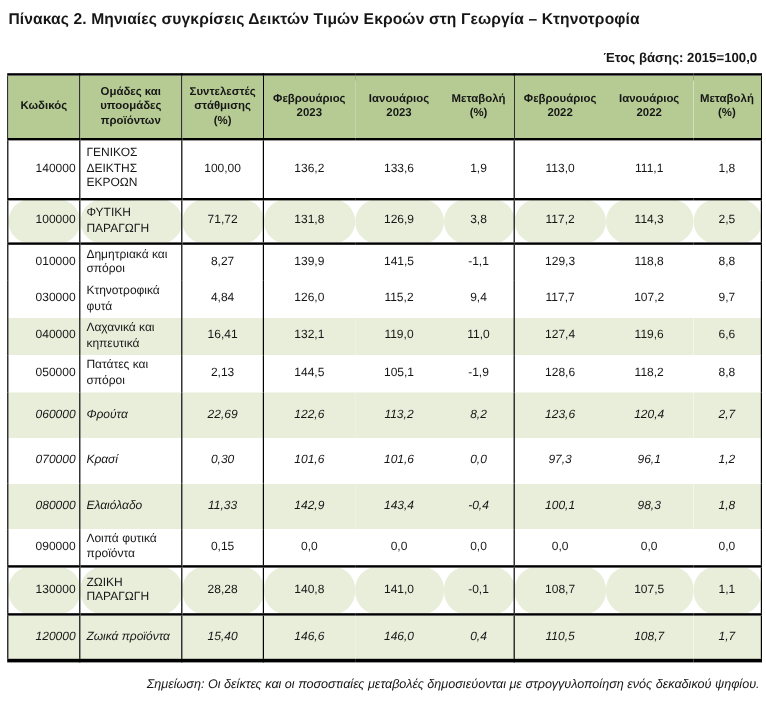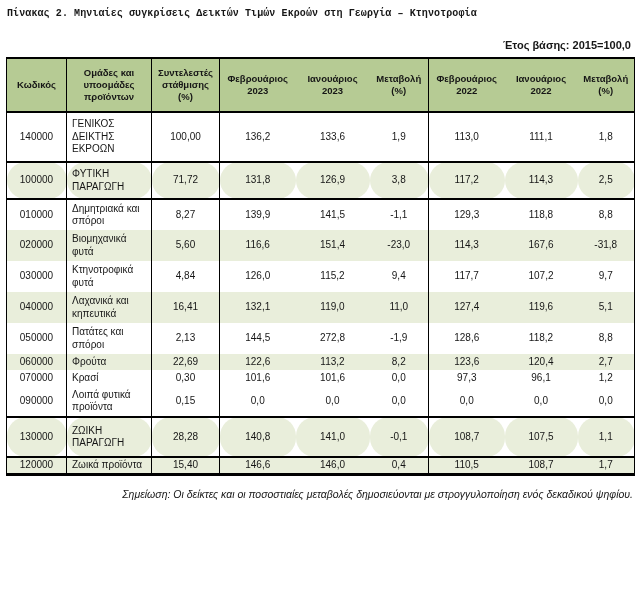--- a/index.html
+++ b/index.html
@@ -9,25 +9,24 @@
     color: #161616;
   }
   body {
     width: 638px;
     height: 589px;
     box-sizing: border-box;
     padding: 6px 5px 0 6px;
     overflow: hidden;
   }
   .page-title {
-    font-size: 10px;
+    font-size: 13px;
     font-weight: bold;
     letter-spacing: 0.1px;
     margin: 2px 0 0 1px;
-    font-family: Liberation Mono, monospace;
   }
   .base-year {
     font-size: 11px;
     font-weight: bold;
     text-align: right;
     margin: 20px 2px 6px 0;
   }
   table.idx {
     border-collapse: collapse;
     table-layout: fixed;
@@ -57,30 +56,30 @@
     position: absolute;
     top: 0; left: -1px;
     width: 1px; height: 4px;
     background: #000;
   }
   .vb { border-right: 1px solid #000; }
   .idx td {
     font-size: 10px;
     line-height: 12.5px;
   }
-  td.code { text-align: center; margin-top: 16px; }
+  td.code { text-align: right; margin-top: 16px; }
   td.name { text-align: left; padding-left: 5px; padding-right: 4px; }
   td.num  { text-align: center; }
   tr.stripe td { background: #e9eedb; }
   tr.section td { border-top: 2px solid #000; border-bottom: 2px solid #000; border-radius: 19px; }
   tr.h50 { height: 50px; }
   tr.h40 { height: 40px; }
   tr.h37 { height: 37px; }
   tr.h31 { height: 31px; padding-left: 45px; }
-  tr.h27 { height: 16px; }
+  tr.h27 { height: 38px; font-style: italic; }
   .footnote {
     font-size: 10.5px;
     font-style: italic;
     text-align: right;
     margin-top: 12px;
   }
 </style>
 </head>
 <body>
 
@@ -139,59 +138,48 @@
       <td class="vb code">010000</td>
       <td class="vb name">Δημητριακά και σπόροι</td>
       <td class="vb num">8,27</td>
       <td class="num">139,9</td>
       <td class="num">141,5</td>
       <td class="vb num">-1,1</td>
       <td class="num">129,3</td>
       <td class="num">118,8</td>
       <td class="num">8,8</td>
     </tr>
-    <tr class="stripe h31">
-      <td class="vb code">020000</td>
-      <td class="vb name">Βιομηχανικά φυτά</td>
-      <td class="vb num">5,60</td>
-      <td class="num">116,6</td>
-      <td class="num">151,4</td>
-      <td class="vb num">-23,0</td>
-      <td class="num">114,3</td>
-      <td class="num">167,6</td>
-      <td class="num">-31,8</td>
-    </tr>
     <tr class="h31">
       <td class="vb code">030000</td>
       <td class="vb name">Κτηνοτροφικά φυτά</td>
       <td class="vb num">4,84</td>
       <td class="num">126,0</td>
       <td class="num">115,2</td>
       <td class="vb num">9,4</td>
       <td class="num">117,7</td>
       <td class="num">107,2</td>
       <td class="num">9,7</td>
     </tr>
     <tr class="stripe h31">
       <td class="vb code">040000</td>
       <td class="vb name">Λαχανικά και κηπευτικά</td>
       <td class="vb num">16,41</td>
       <td class="num">132,1</td>
       <td class="num">119,0</td>
       <td class="vb num">11,0</td>
       <td class="num">127,4</td>
       <td class="num">119,6</td>
-      <td class="num">5,1</td>
+      <td class="num">6,6</td>
     </tr>
     <tr class="h31">
       <td class="vb code">050000</td>
       <td class="vb name">Πατάτες και σπόροι</td>
       <td class="vb num">2,13</td>
       <td class="num">144,5</td>
-      <td class="num">272,8</td>
+      <td class="num">105,1</td>
       <td class="vb num">-1,9</td>
       <td class="num">128,6</td>
       <td class="num">118,2</td>
       <td class="num">8,8</td>
     </tr>
     <tr class="stripe h27">
       <td class="vb code">060000</td>
       <td class="vb name">Φρούτα</td>
       <td class="vb num">22,69</td>
       <td class="num">122,6</td>
@@ -205,20 +193,31 @@
       <td class="vb code">070000</td>
       <td class="vb name">Κρασί</td>
       <td class="vb num">0,30</td>
       <td class="num">101,6</td>
       <td class="num">101,6</td>
       <td class="vb num">0,0</td>
       <td class="num">97,3</td>
       <td class="num">96,1</td>
       <td class="num">1,2</td>
     </tr>
+    <tr class="stripe h27">
+      <td class="vb code">080000</td>
+      <td class="vb name">Ελαιόλαδο</td>
+      <td class="vb num">11,33</td>
+      <td class="num">142,9</td>
+      <td class="num">143,4</td>
+      <td class="vb num">-0,4</td>
+      <td class="num">100,1</td>
+      <td class="num">98,3</td>
+      <td class="num">1,8</td>
+    </tr>
     <tr class="h31">
       <td class="vb code">090000</td>
       <td class="vb name">Λοιπά φυτικά προϊόντα</td>
       <td class="vb num">0,15</td>
       <td class="num">0,0</td>
       <td class="num">0,0</td>
       <td class="vb num">0,0</td>
       <td class="num">0,0</td>
       <td class="num">0,0</td>
       <td class="num">0,0</td>

